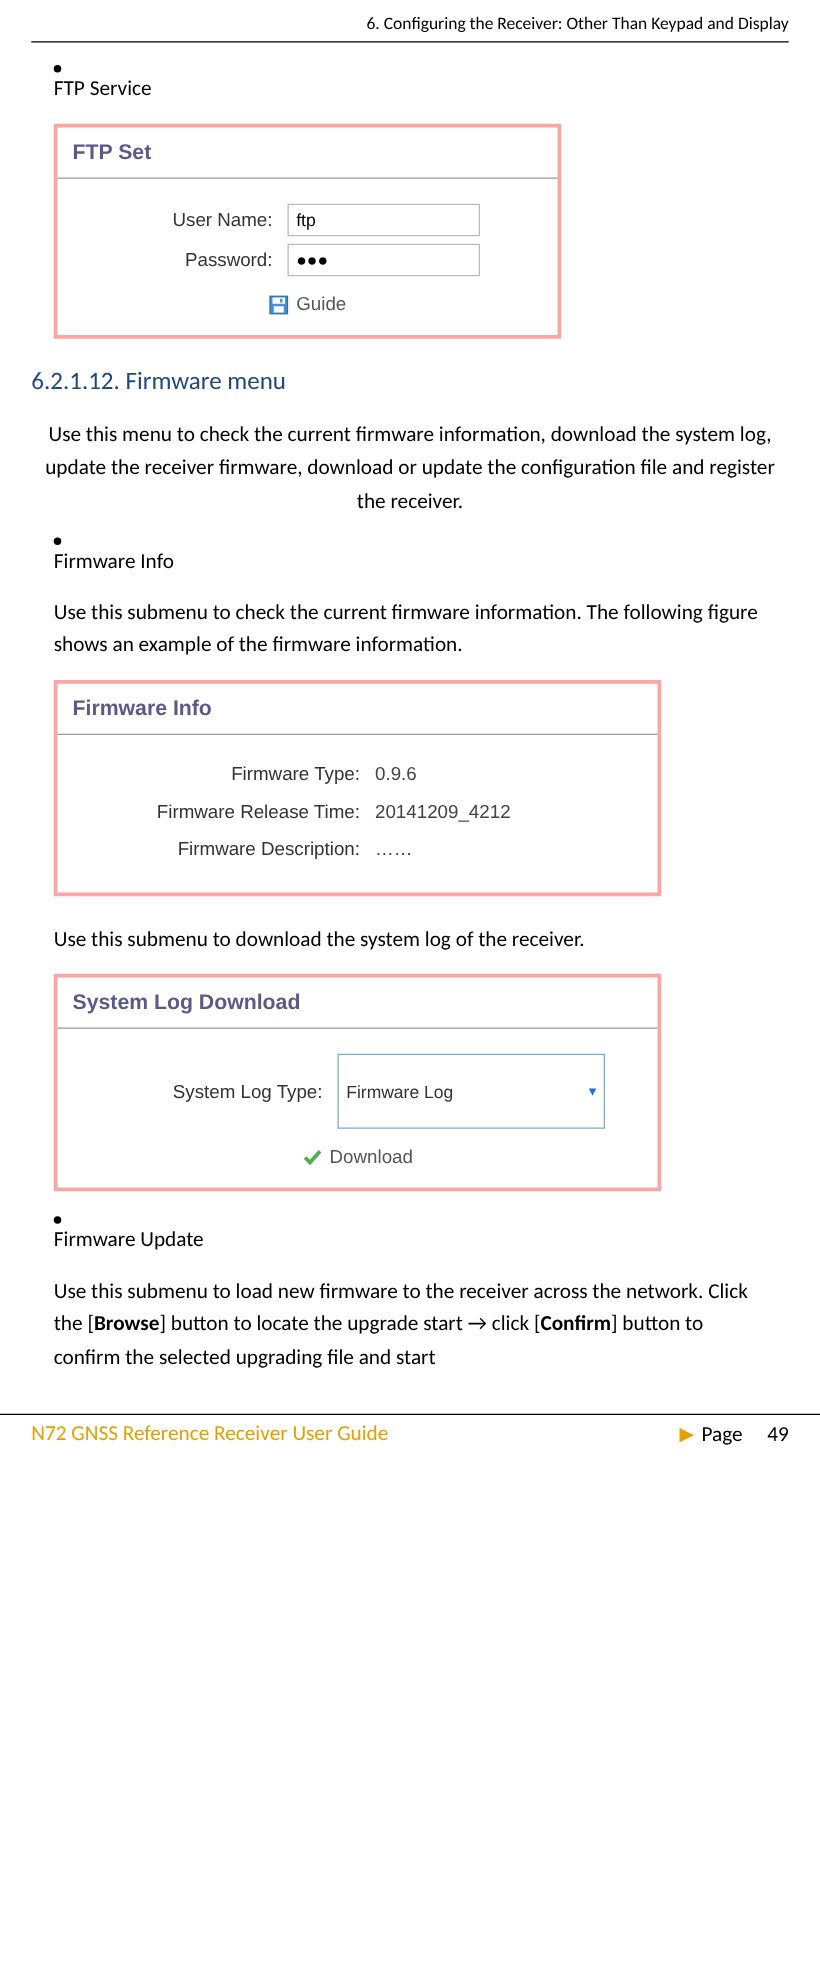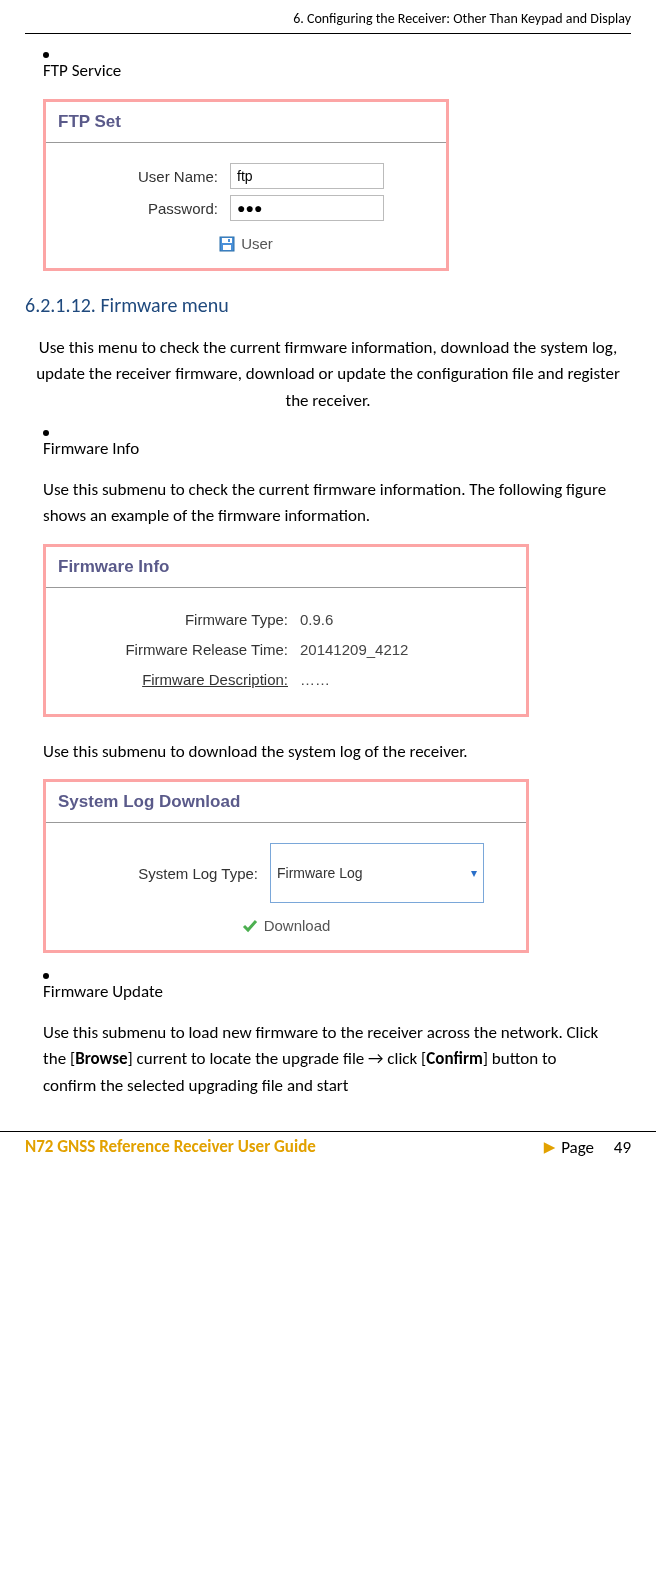--- a/index.html
+++ b/index.html
@@ -133,21 +133,20 @@
     display: flex;
     justify-content: space-between;
     align-items: baseline;
     padding: 4px 25px 10px 25px;
     border-top: 1px solid #000;
     margin-top: 8px;
   }
   .footer-left {
     color: #e2a100;
     font-size: 17px;
-    font-weight: bold;
   }
   .footer-right {
     font-size: 17px;
     display: flex;
     align-items: center;
     gap: 6px;
   }
   .page-arrow {
     color: #e2a100;
     font-size: 15px;
@@ -176,21 +175,21 @@
         <div class="form-label" style="width:160px;">Password:</div>
         <input class="form-input" style="width: 140px;" type="text" value="●●●">
       </div>
       <div class="btn-row">
         <svg class="save-icon" viewBox="0 0 16 16">
           <rect x="1" y="1" width="14" height="14" fill="#4a90d9" stroke="#2a6fa9"></rect>
           <rect x="3" y="2" width="10" height="5" fill="#fff"></rect>
           <rect x="4" y="9" width="8" height="5" fill="#fff"></rect>
           <rect x="9" y="3" width="2" height="3" fill="#4a90d9"></rect>
         </svg>
-        <span>User</span>
+        <span>Guide</span>
       </div>
     </div>
   </div>
 
   <div class="section-heading">
     <span>6.2.1.12.</span>
     <span>Firmware menu</span>
   </div>
 
   <p class="body-text">Use this menu to check the current firmware information, download the system log, update the receiver firmware, download or update the configuration file and register the receiver.</p>
@@ -207,21 +206,21 @@
     <div class="panel-body">
       <div class="form-row">
         <div class="form-label" style="width:230px;">Firmware Type:</div>
         <div class="form-value">0.9.6</div>
       </div>
       <div class="form-row">
         <div class="form-label" style="width:230px;">Firmware Release Time:</div>
         <div class="form-value">20141209_4212</div>
       </div>
       <div class="form-row">
-        <div class="form-label" style="width:230px;text-decoration:underline;">Firmware Description:</div>
+        <div class="form-label" style="width:230px;">Firmware Description:</div>
         <div class="form-value">……</div>
       </div>
     </div>
   </div>
 
 
   <p class="sub-text">Use this submenu to download the system log of the receiver.</p>
 
   <div class="panel" style="width:480px;">
     <div class="panel-title">System Log Download</div>
@@ -241,21 +240,21 @@
       </div>
     </div>
   </div>
 
   <div class="bullet-item">
     <span class="bullet-dot"></span>
     <span>Firmware Update</span>
   </div>
 
   <p class="sub-text">
-    <span>Use this submenu to load new firmware to the receiver across the network. Click the [</span><b>Browse</b><span>] current to locate the upgrade file → click [</span><b>Confirm</b><span>] button to confirm the selected upgrading file and start</span>
+    <span>Use this submenu to load new firmware to the receiver across the network. Click the [</span><b>Browse</b><span>] button to locate the upgrade start → click [</span><b>Confirm</b><span>] button to confirm the selected upgrading file and start</span>
   </p>
 </div>
 
 <div class="footer">
   <span class="footer-left">N72 GNSS Reference Receiver User Guide</span>
   <span class="footer-right">
     <span class="page-arrow">▶</span>
     <span>Page</span>
     &nbsp;&nbsp;
     <span>49</span>

